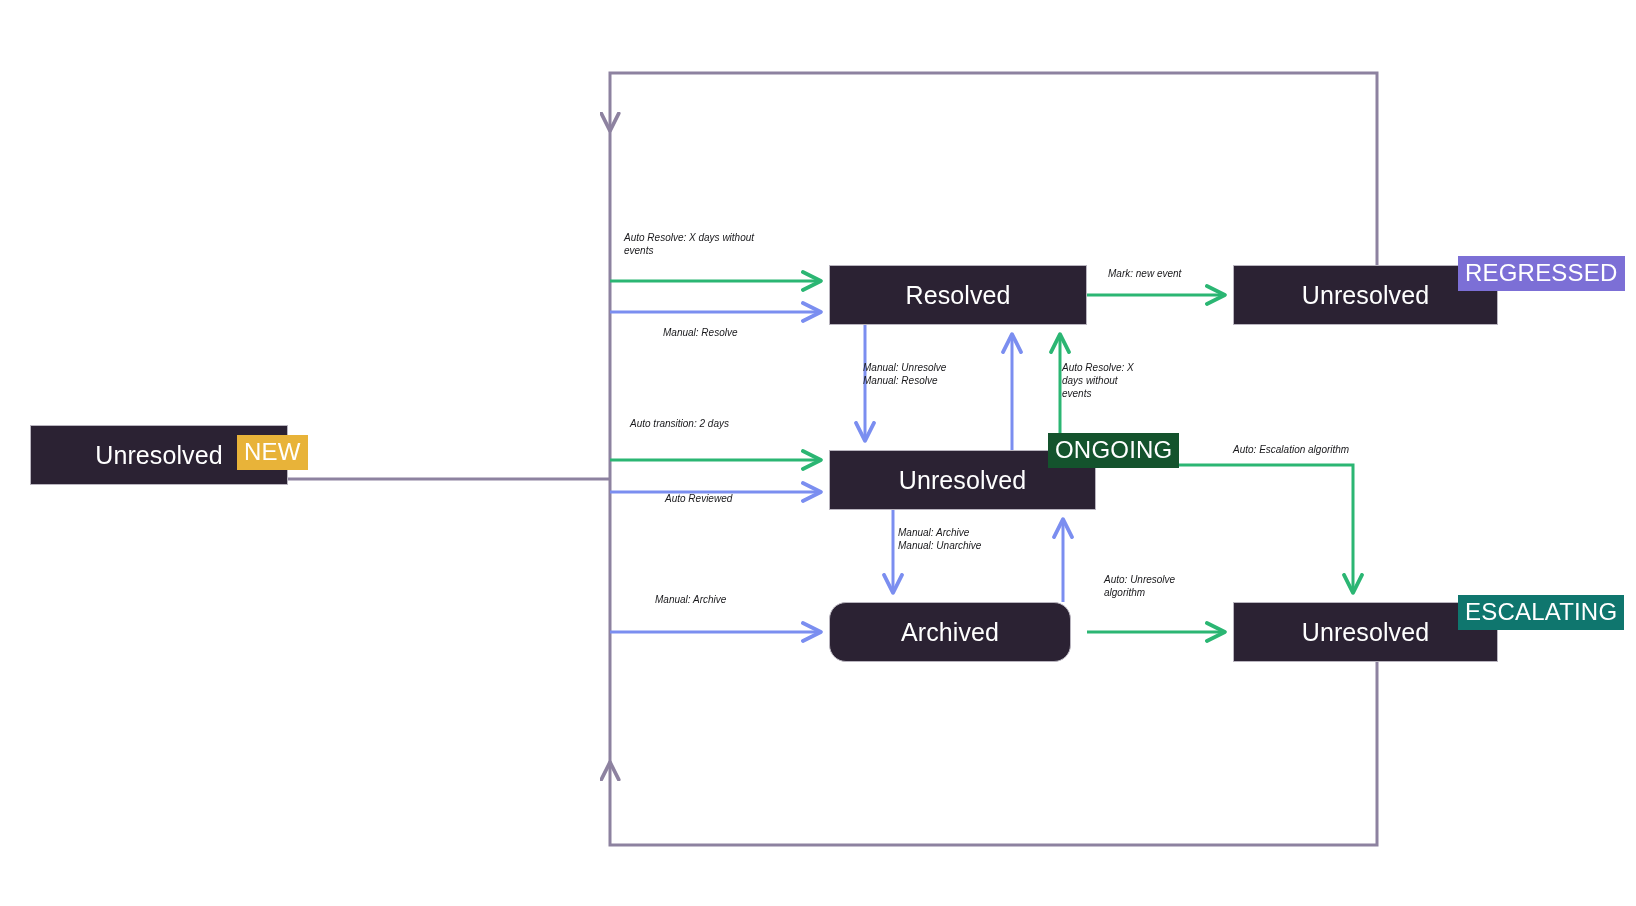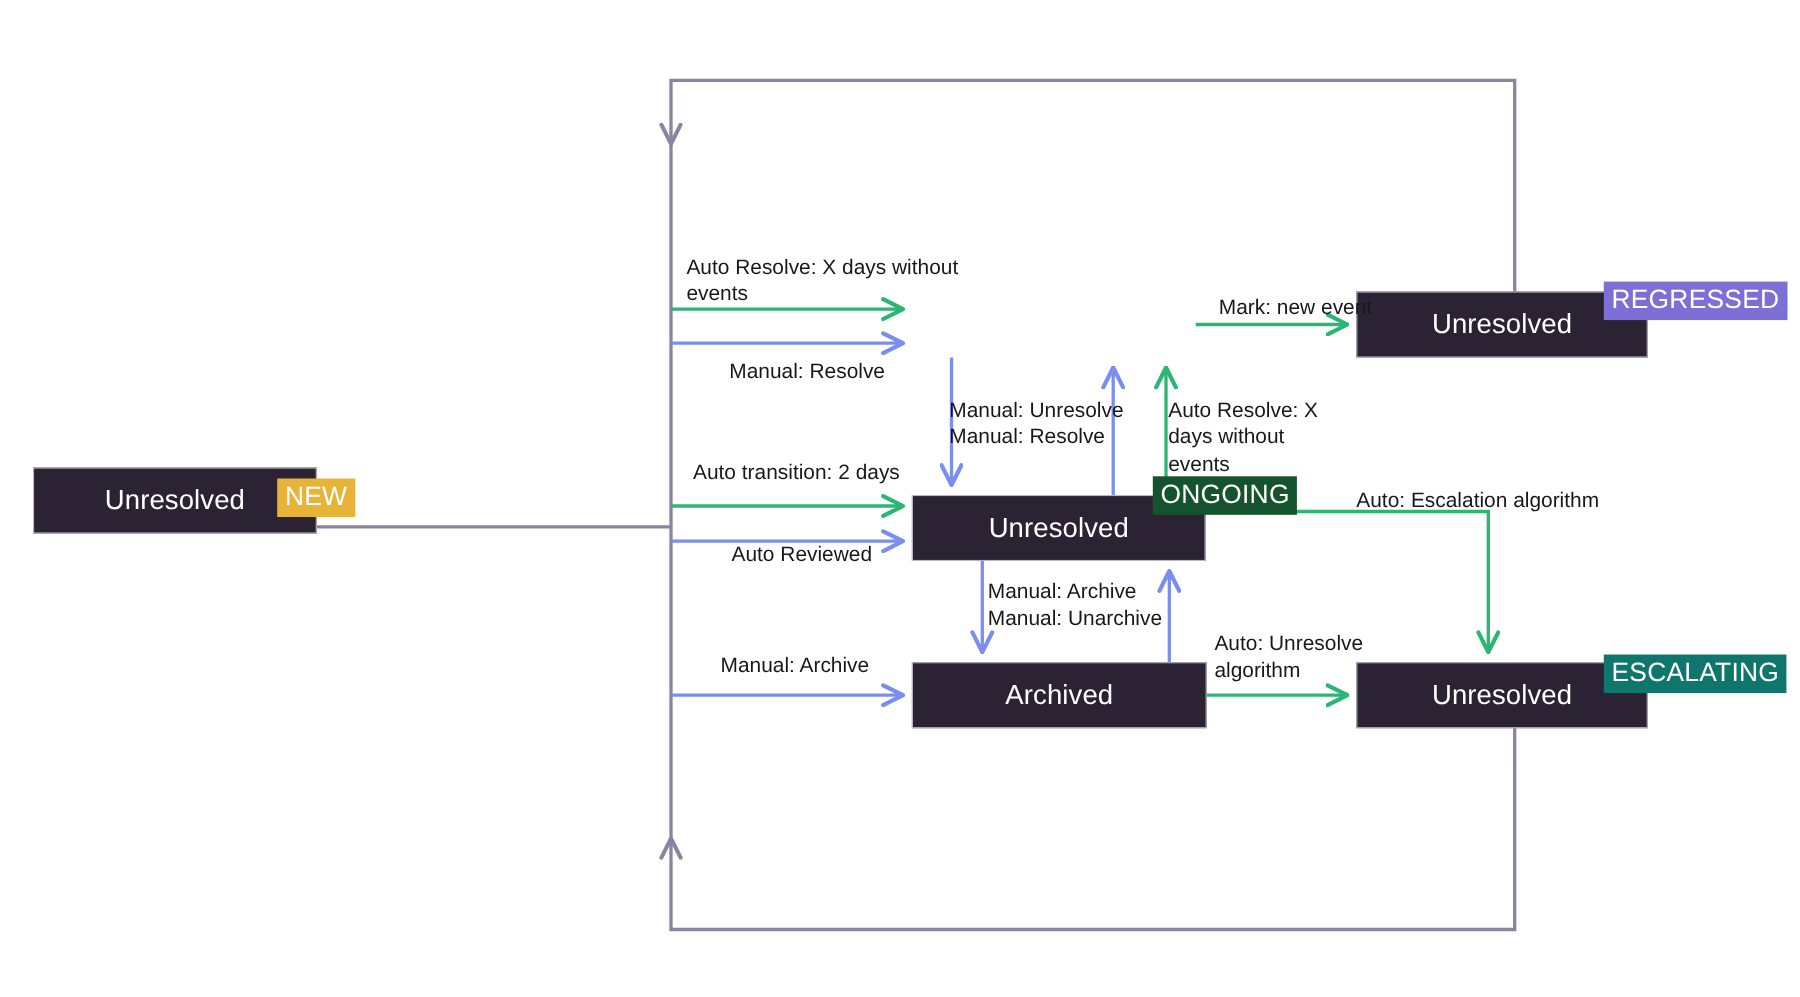--- a/index.html
+++ b/index.html
@@ -50,24 +50,25 @@
     font-size: 24px;
     line-height: 1;
     padding: 5px 7px 6px 7px;
     letter-spacing: 0.2px;
     white-space: nowrap;
     z-index: 9;
   }
   .edge-label {
     position: absolute;
     color: #18181b;
-    font-size: 19px;
+    font-size: 10px;
     line-height: 1.28;
     white-space: pre;
     z-index: 7;
+    font-style: italic;
   }
 </style>
 </head>
 <body>
 
 <div id="canvas">
 
   <svg id="wires" viewBox="0 0 1636 906" width="1636" height="906" xmlns="http://www.w3.org/2000/svg">
     <defs>
       <marker id="ah-green" viewBox="0 0 12 12" refX="10.5" refY="6" markerWidth="7.2" markerHeight="7.2" orient="auto-start-reverse">
@@ -116,38 +117,41 @@
       <path stroke="#2bb673" d="M1087,632 L1224,632" marker-end="url(#ah-green)"></path>
 
       <path stroke="#2bb673" d="M1096,465 L1353,465 L1353,592" marker-end="url(#ah-green)"></path>
     </g>
   </svg>
 
   <div class="state-node" style="left:30px; top:425px; width:258px; height:60px;">
     <span class="state-label">Unresolved</span>
   </div>
 
+  <div class="state-node" style="left:829px; top:265px; width:258px; height:60px;">
+    <span class="state-label">Resolved</span>
+  </div>
 
   <div class="state-node" style="left:1233px; top:265px; width:265px; height:60px;">
     <span class="state-label">Unresolved</span>
   </div>
 
   <div class="state-node" style="left:829px; top:450px; width:267px; height:60px;">
     <span class="state-label">Unresolved</span>
   </div>
 
-  <div class="state-node" style="left:829px; top:602px; width:268px; height:60px;">
+  <div class="state-node" style="left:829px; top:602px; width:242px; height:60px;border-radius:17px;">
     <span class="state-label">Archived</span>
   </div>
 
   <div class="state-node" style="left:1233px; top:602px; width:265px; height:60px;">
     <span class="state-label">Unresolved</span>
   </div>
 
-  <div class="badge" style="left:252px; top:435px; background:#e8b339;">NEW</div>
+  <div class="badge" style="left:237px; top:435px; background:#e8b339;">NEW</div>
 
   <div class="badge" style="left:1458px; top:256px; background:#7c6fd6;">REGRESSED</div>
 
   <div class="badge" style="left:1048px; top:433px; background:#14532d;">ONGOING</div>
 
   <div class="badge" style="left:1458px; top:595px; background:#0f766e;">ESCALATING</div>
 
   <div class="edge-label" style="left:624px; top:232px;">Auto Resolve: X days without
 events</div>
 

